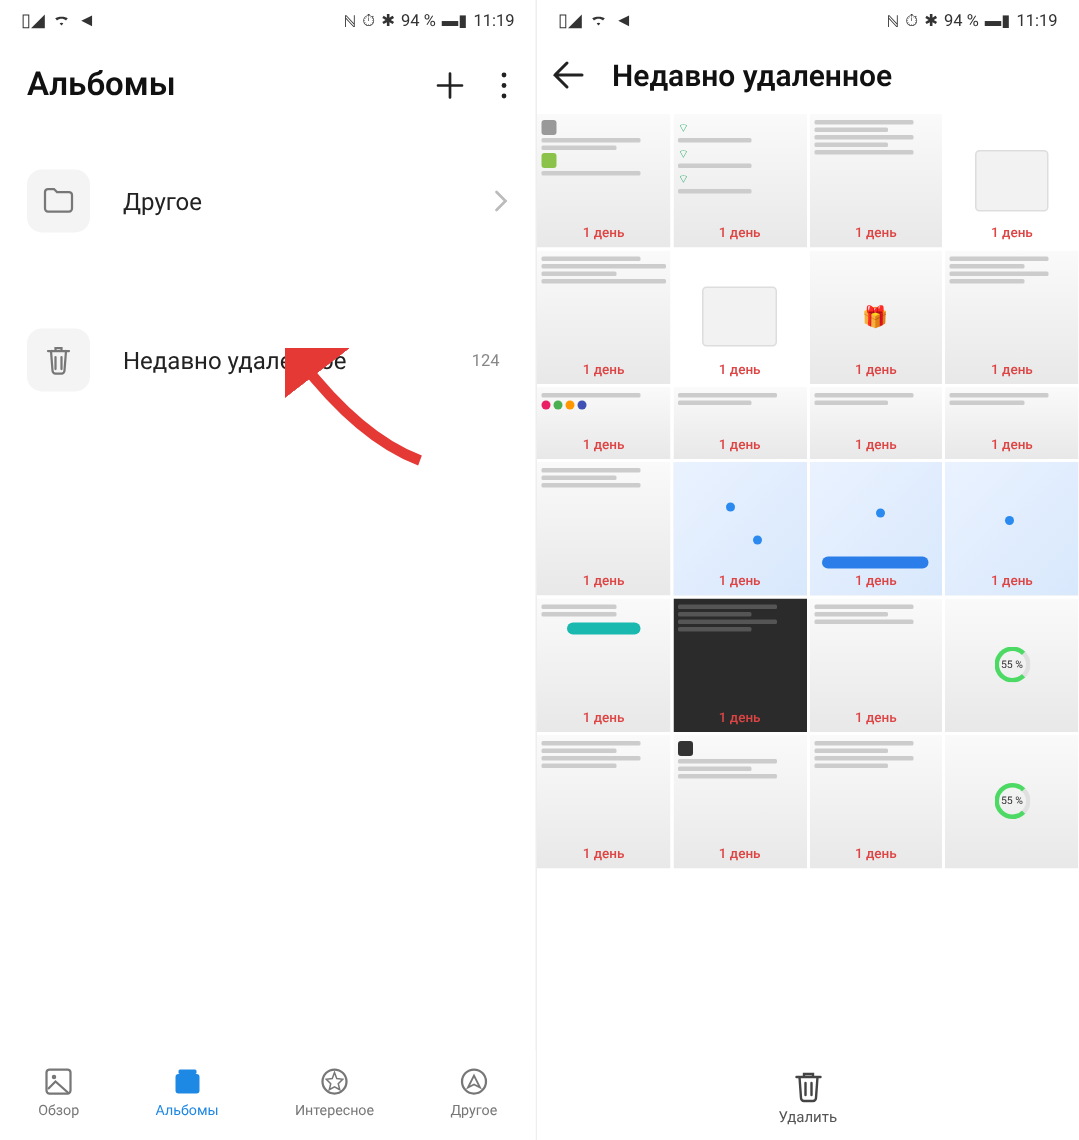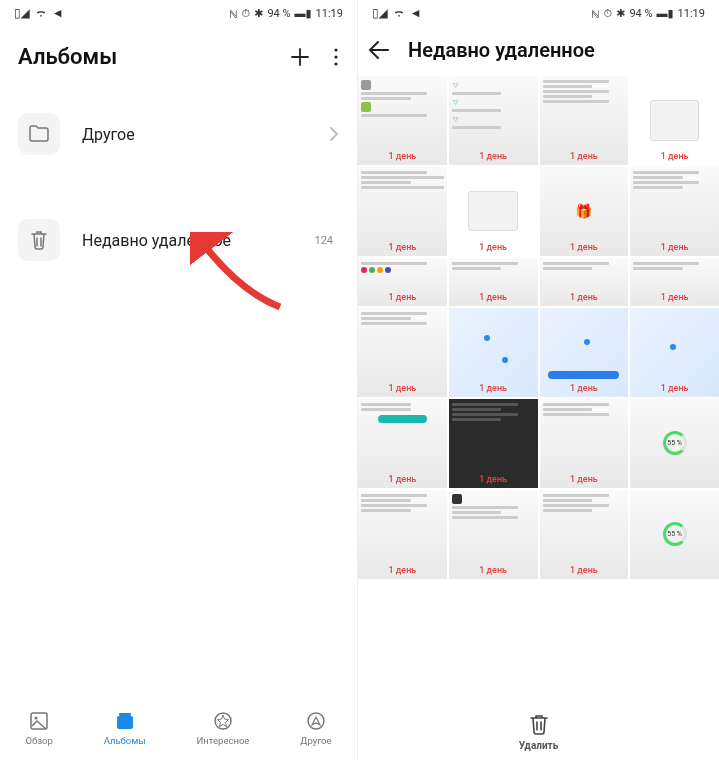--- a/index.html
+++ b/index.html
@@ -63,21 +63,21 @@
   .thumb.perc .ring { width:24px; height:24px; border:3px solid #4cd964; border-right-color:#e0e0e0; border-radius:50%; display:flex; align-items:center; justify-content:center; font-size:7px; color:#333;}
   .thumb.gift .mock { align-items:center; justify-content:center; }
   .thumb.gift .gicon { font-size:14px; color:#4aa3ff; }
   .thumb.teal .mock .btn-t { background:#19b9b0; height:8px; border-radius:4px; width:60%; margin:2px auto;}
   .thumb.box .mock { background:#fff; align-items:center; justify-content:center;}
   .thumb.box .inner-box { width:60%; height:50%; background:#f2f2f2; border:1px solid #ddd; border-radius:3px;}
   .thumb.icons .mock .row-icons { display:flex; gap:2px; }
   .thumb.icons .mock .row-icons .ic { width:6px; height:6px; border-radius:50%; }
 
   
-  .bottom-right { margin-top: auto; height: 58px; display: flex; flex-direction: column; align-items: center; justify-content: center; gap: 4px; background: #fff; font-weight: bold; }
+  .bottom-right { margin-top: auto; height: 58px; display: flex; flex-direction: column; align-items: center; justify-content: center; gap: 4px; background: #fff; }
   .bottom-right .del-label { font-size: 10px; color: #555; }
 
   svg { display: block; }
 </style>
 </head>
 <body>
 
 <div class="phone phone-left">
 
   <div class="status-bar">

